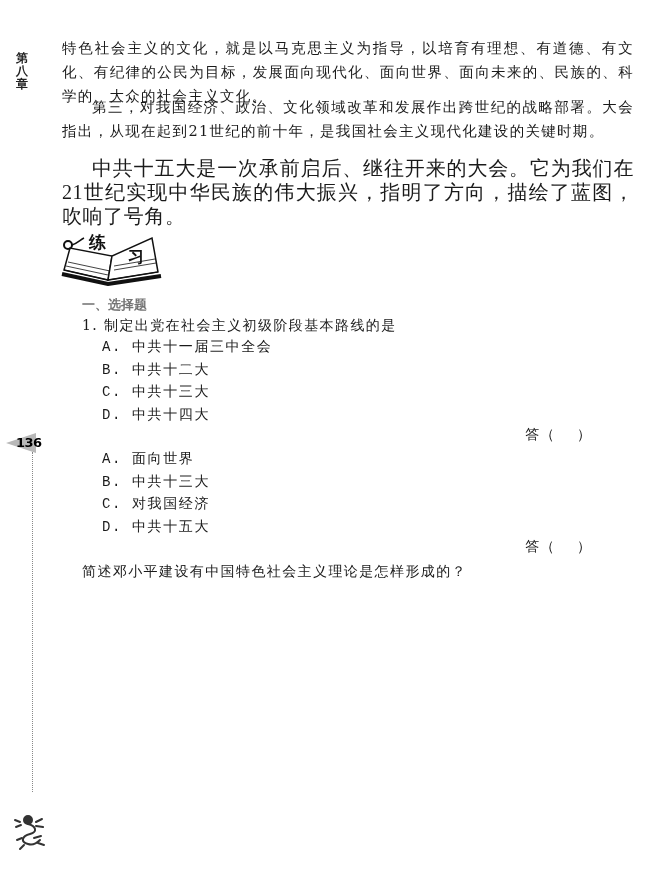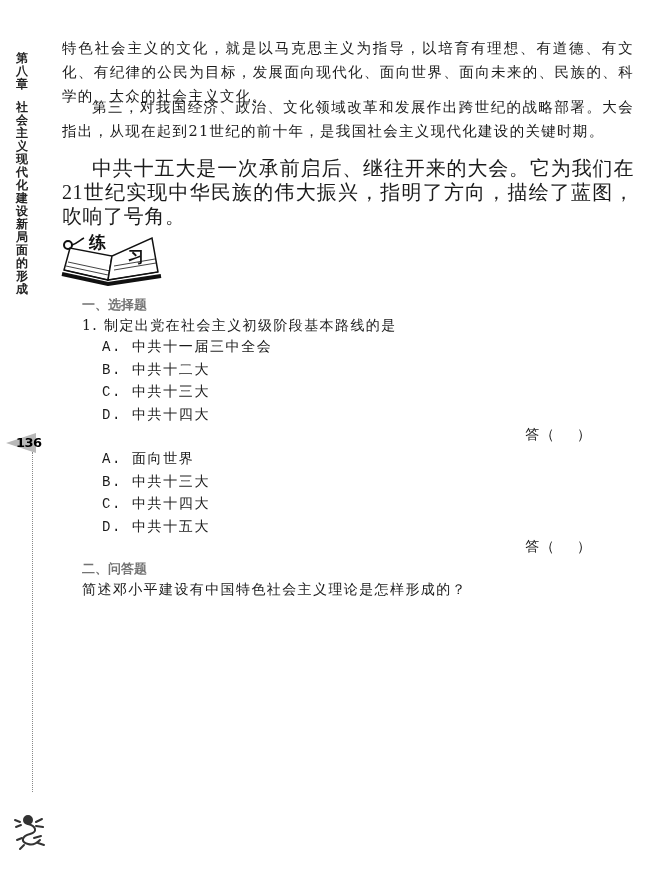--- a/index.html
+++ b/index.html
@@ -120,21 +120,20 @@
       font-size: 14px;
       letter-spacing: 1px;
       white-space: pre;
     }
   </style>
 </head>
 <body>
 
 <div class="side-title">
   <span class="chap">第八章</span>
-  <span class="sect">社会主义现代化建设新局面的形成</span>
 </div>
 
 <div class="page-tab">
   <svg width="36" height="22" viewBox="0 0 36 22">
     <polygon points="2,11 32,1 32,21" fill="#b8b8b8"></polygon>
   </svg>
   <span class="page-num">136</span>
 </div>
 <div class="dotted-rule"></div>
 
@@ -176,22 +175,21 @@
     <div class="opt">C. 中共十三大</div>
     <div class="opt">D. 中共十四大</div>
     <div class="answer-line">
       <span class="answer">答（    ）</span>
     </div>
   </div>
 
   <div>
     <div class="opt">A. 面向世界</div>
     <div class="opt">B. 中共十三大</div>
-    <div class="opt">C. 中共十四大</div>
+    <div class="opt">C. 对我国经济</div>
     <div class="opt">D. 中共十五大</div>
     <div class="answer-line">
       <span class="answer">答（    ）</span>
     </div>
   </div>
 
-  <div class="sec-head">二、问答题</div>
   <div class="q-stem">简述邓小平建设有中国特色社会主义理论是怎样形成的？</div>
 </div>
 
 </body></html>

